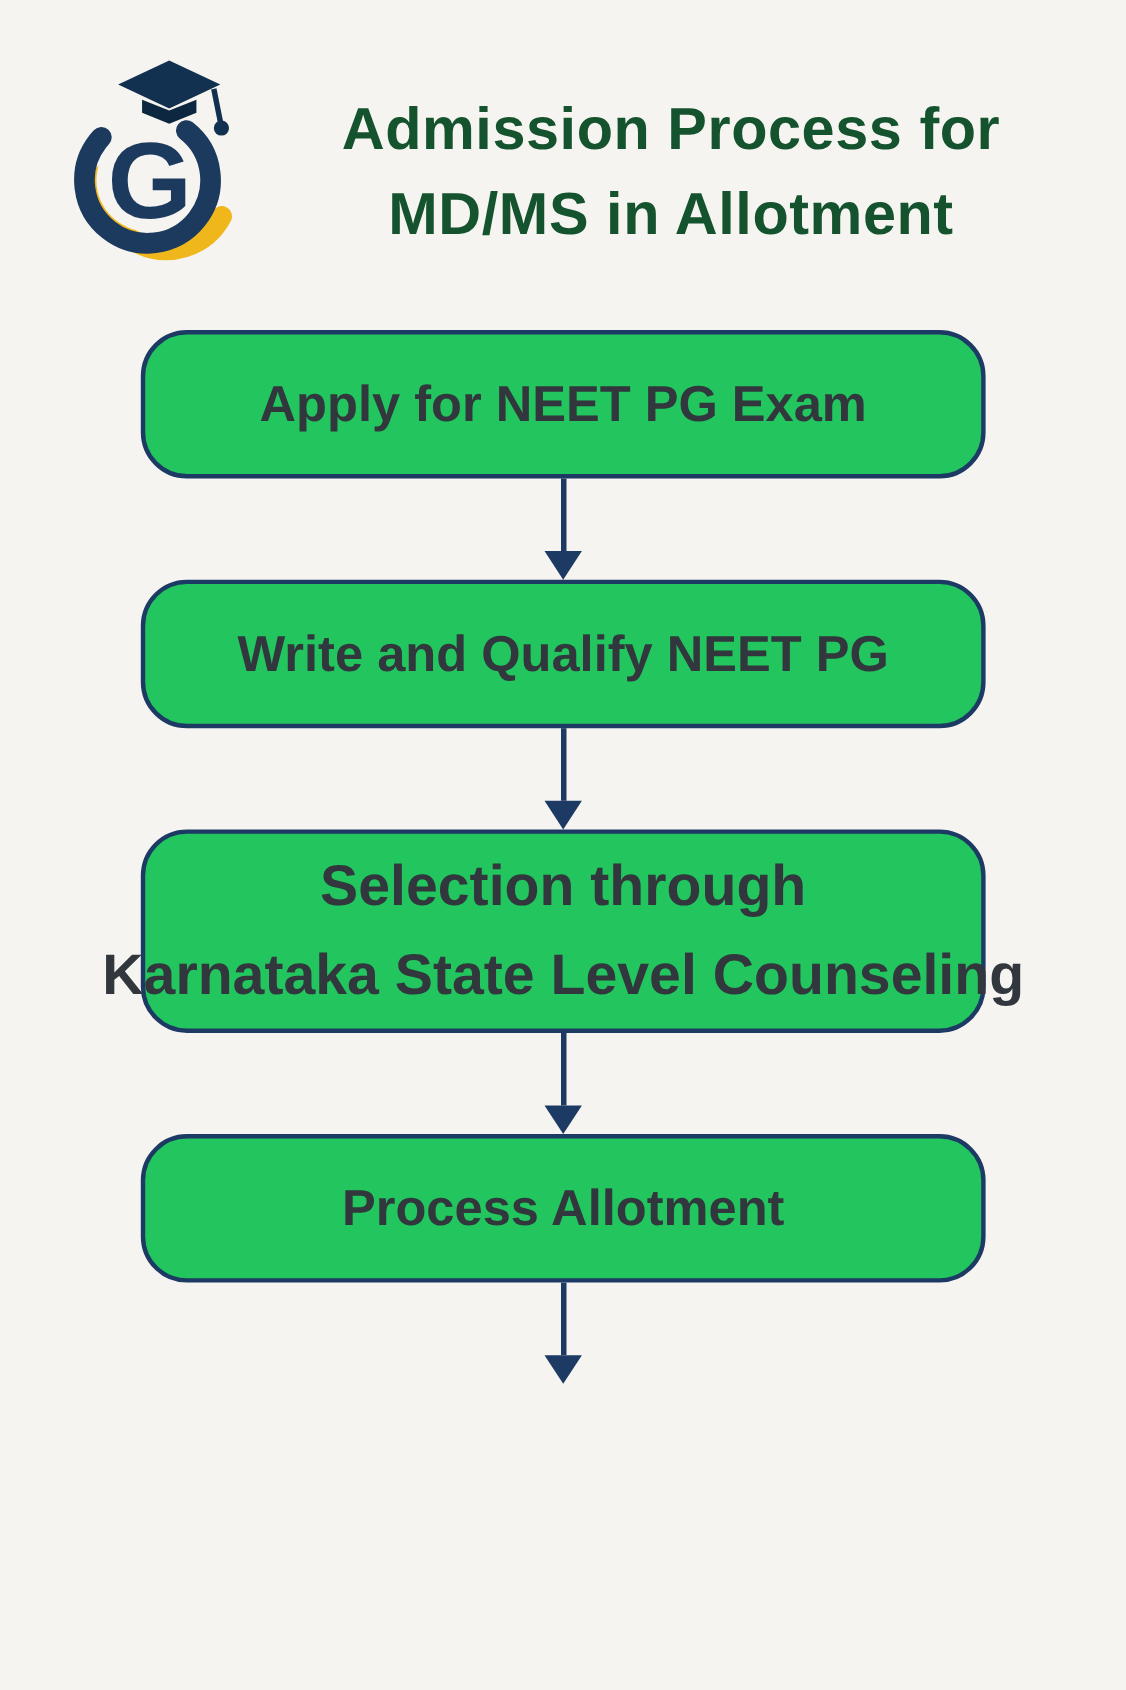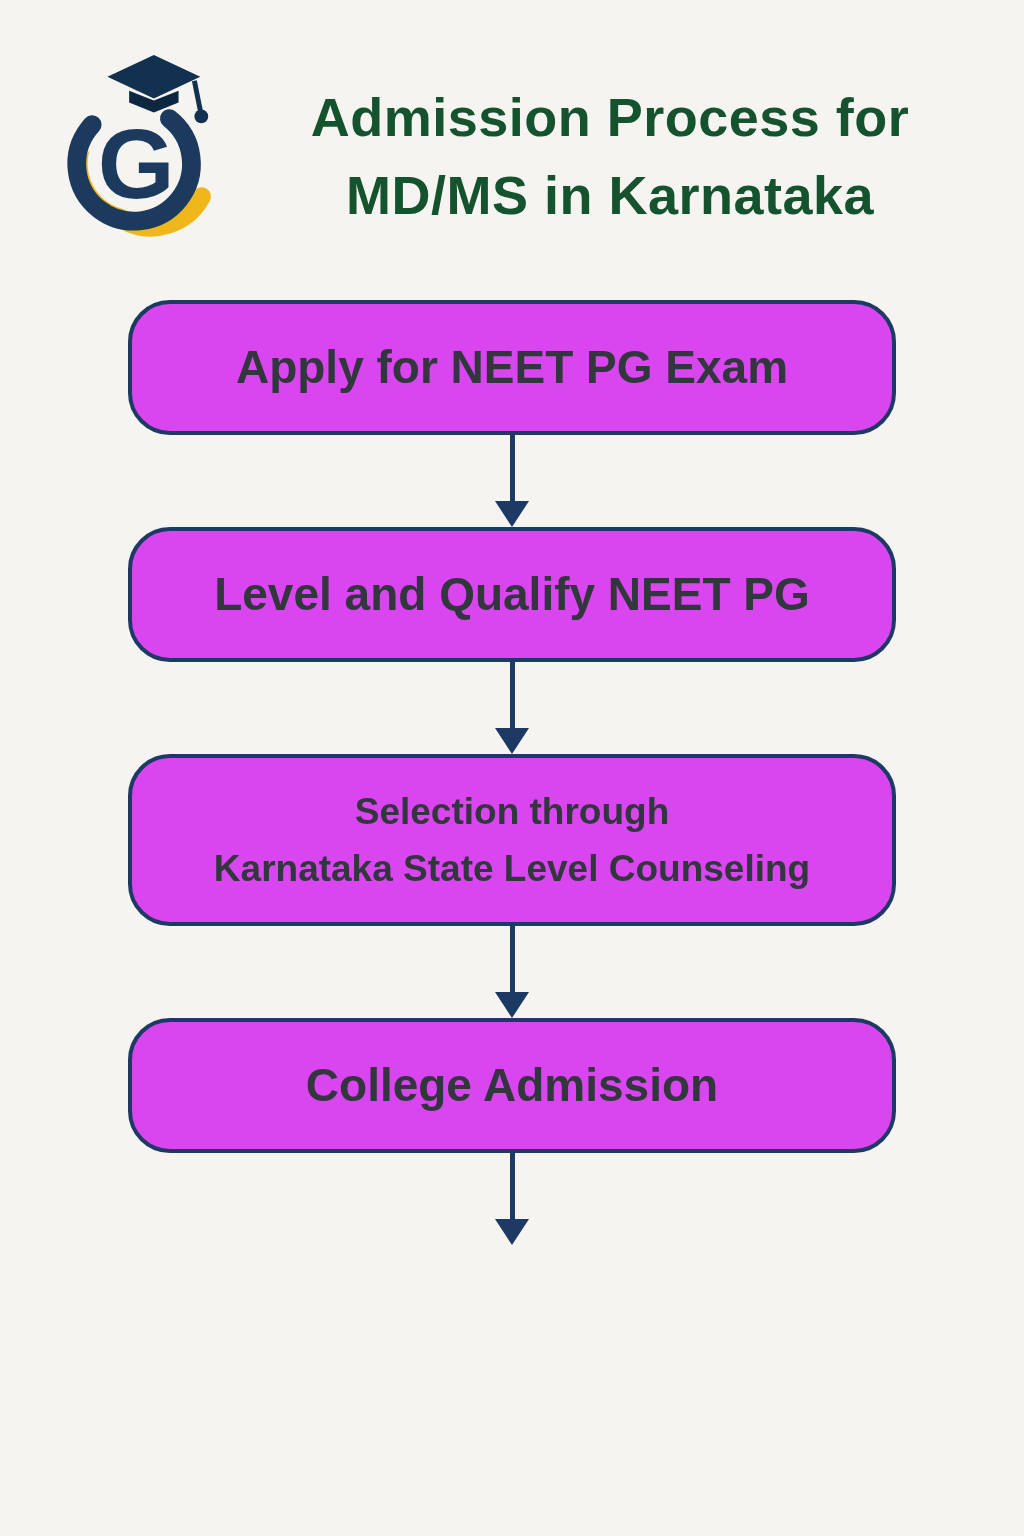--- a/index.html
+++ b/index.html
@@ -41,39 +41,39 @@
     width: 768px;
     margin: 52px auto 0 auto;
     display: flex;
     flex-direction: column;
     align-items: stretch;
   }
   .step {
     box-sizing: border-box;
     border: 4px solid #1c3a63;
     border-radius: 42px;
-    background: #d946ef;
+    background: #22c55e;
     min-height: 135px;
     display: flex;
     flex-direction: column;
     justify-content: center;
     align-items: center;
     padding: 8px 6px;
   }
   .step .line {
     font-size: 46px;
     font-weight: 700;
     color: #31373d;
     line-height: 1.5;
     white-space: nowrap;
     text-align: center;
   }
   .step .line:empty { display: none; }
   .step.tall { min-height: 172px; }
-  .step.tall .line { font-size: 37px; line-height: 1.55; }
+  .step.tall .line { font-size: 52px; line-height: 1.55; }
 
   .arrow {
     height: 92px;
     display: flex;
     flex-direction: column;
     align-items: center;
   }
   .arrow .shaft {
     flex: 1;
     width: 5px;
@@ -104,58 +104,58 @@
     <g>
       <polygon points="50,28 97,6 144,28 97,50" fill="#12304f"></polygon>
       <polygon points="72,42 97,52 122,42 122,54 97,64 72,54" fill="#0d2740"></polygon>
       <line x1="138" y1="32" x2="144" y2="62" stroke="#12304f" stroke-width="5"></line>
       <circle cx="145" cy="68" r="7" fill="#12304f"></circle>
     </g>
   </svg>
 
   <div class="title">
     <div>Admission Process for</div>
-    <div>MD/MS in Karnataka</div>
+    <div>MD/MS in Allotment</div>
   </div>
 </div>
 
 <div class="flow">
 
   <div class="step">
     <span class="line">Apply for NEET PG Exam</span>
 
   </div>
 
   <div class="arrow">
     <div class="shaft"></div>
     <div class="head"></div>
   </div>
 
   <div class="step">
-    <span class="line">Level and Qualify NEET PG</span>
+    <span class="line">Write and Qualify NEET PG</span>
 
   </div>
 
   <div class="arrow">
     <div class="shaft"></div>
     <div class="head"></div>
   </div>
 
   <div class="step tall">
     <span class="line">Selection through</span>
     <span class="line">Karnataka State Level Counseling</span>
   </div>
 
   <div class="arrow">
     <div class="shaft"></div>
     <div class="head"></div>
   </div>
 
   <div class="step">
-    <span class="line">College Admission</span>
+    <span class="line">Process Allotment</span>
 
   </div>
 
   <div class="arrow">
     <div class="shaft"></div>
     <div class="head"></div>
   </div>
 
 
 </div>

